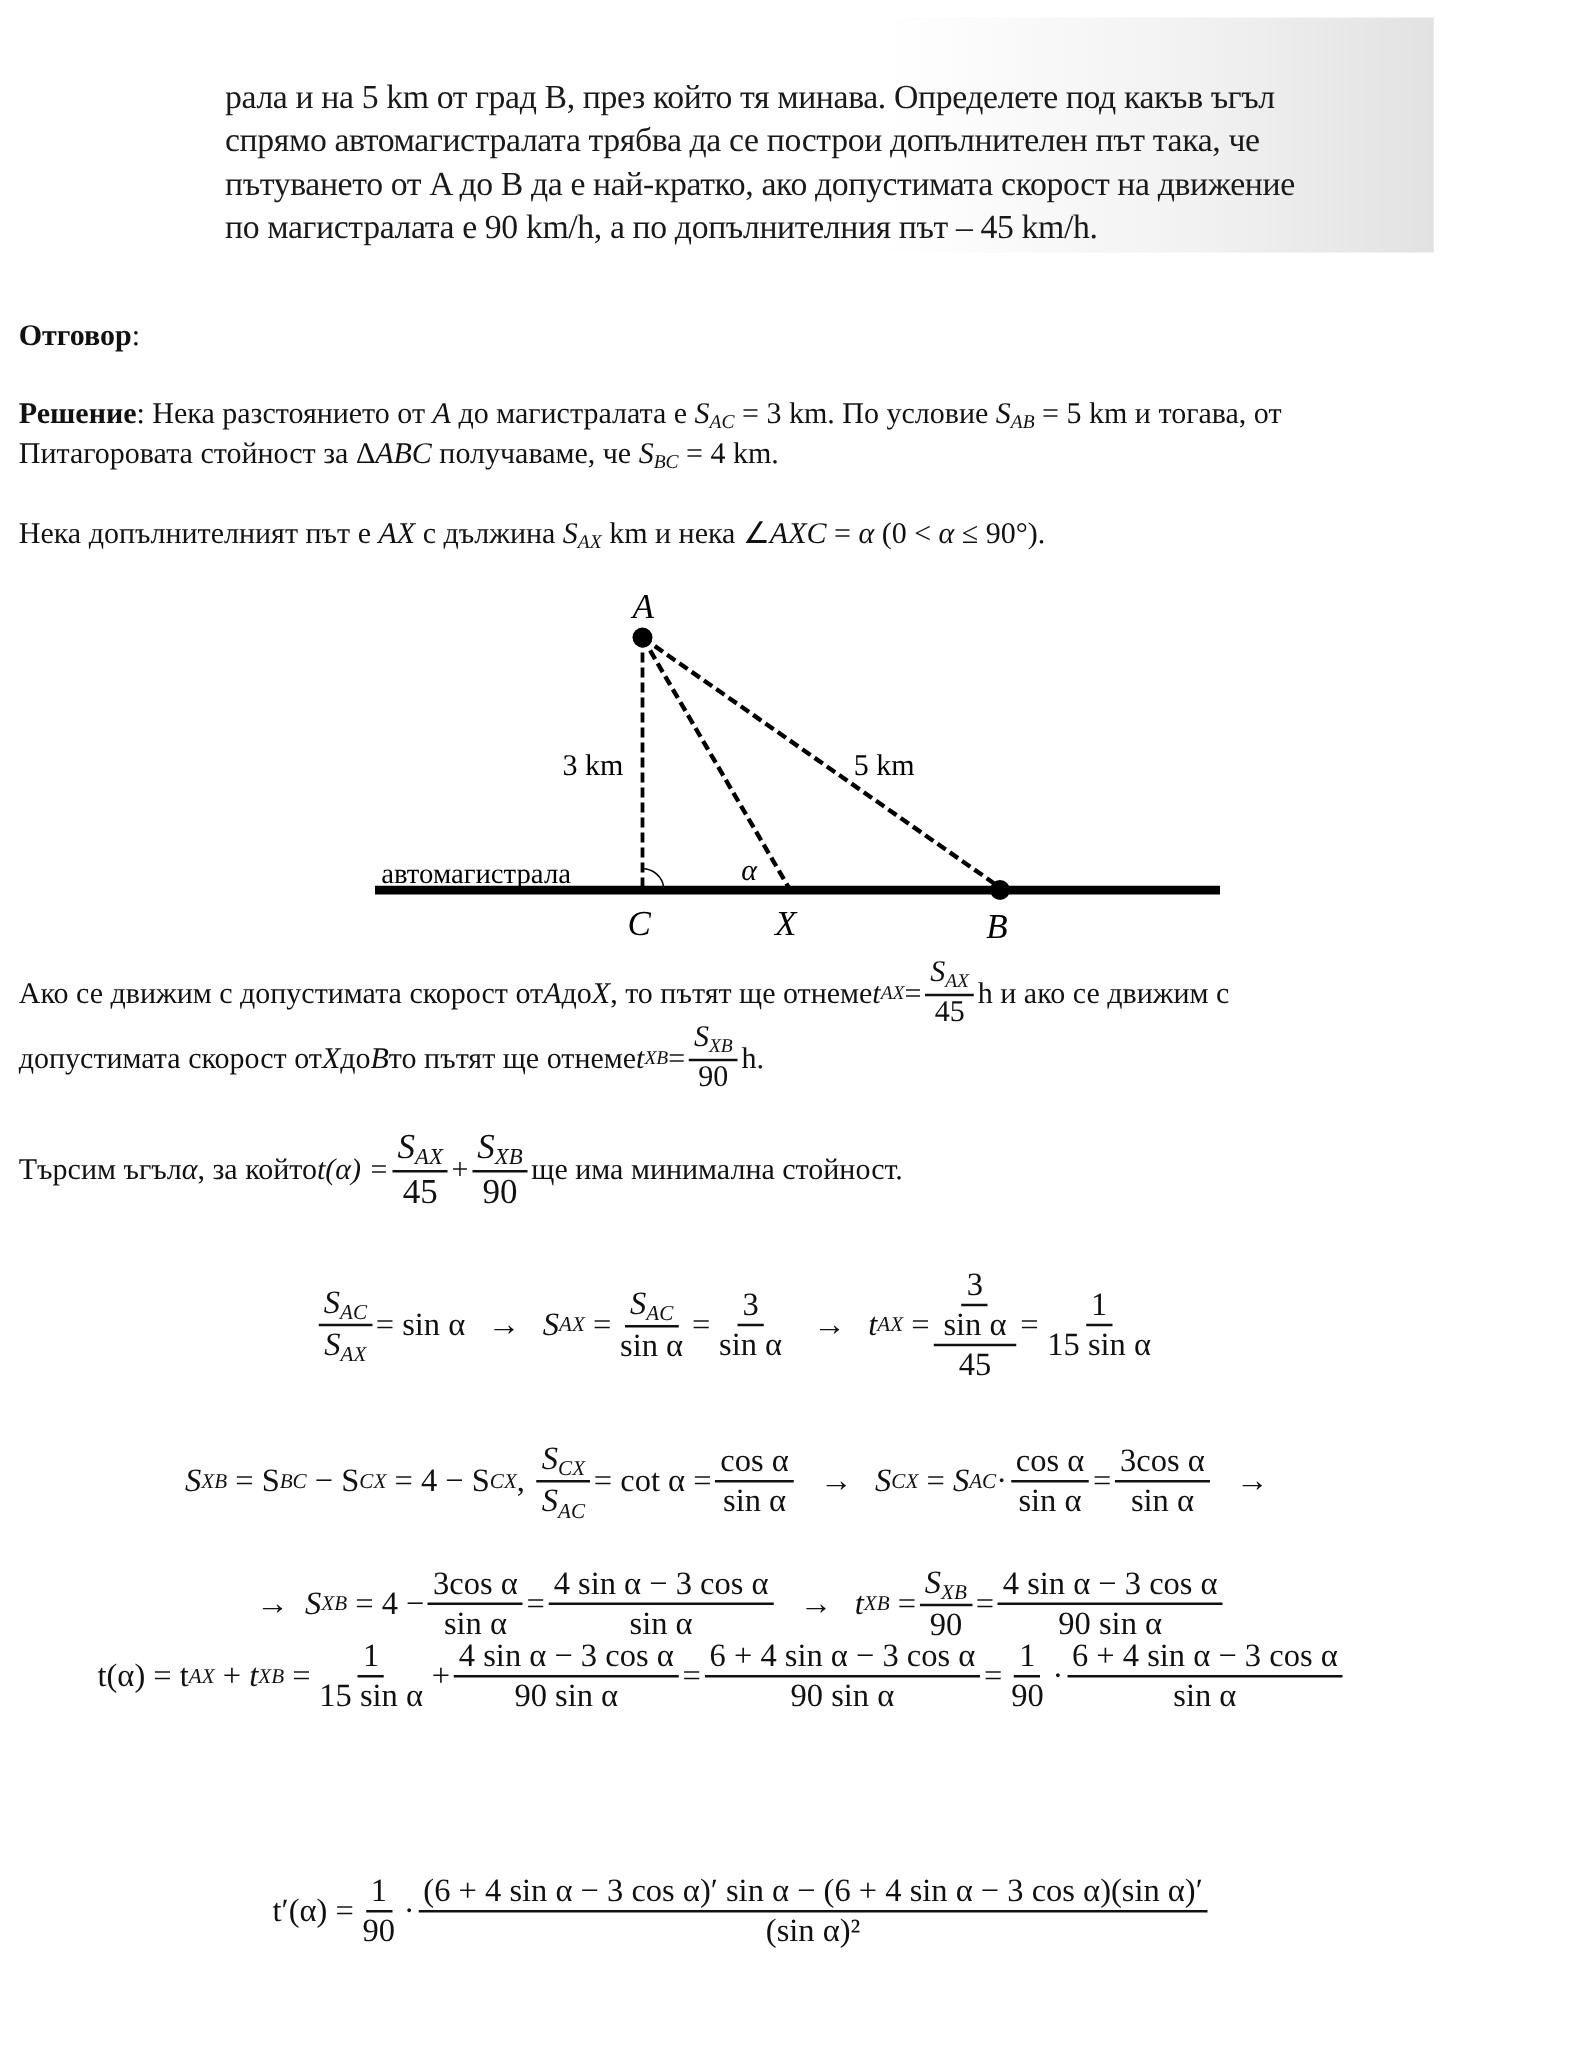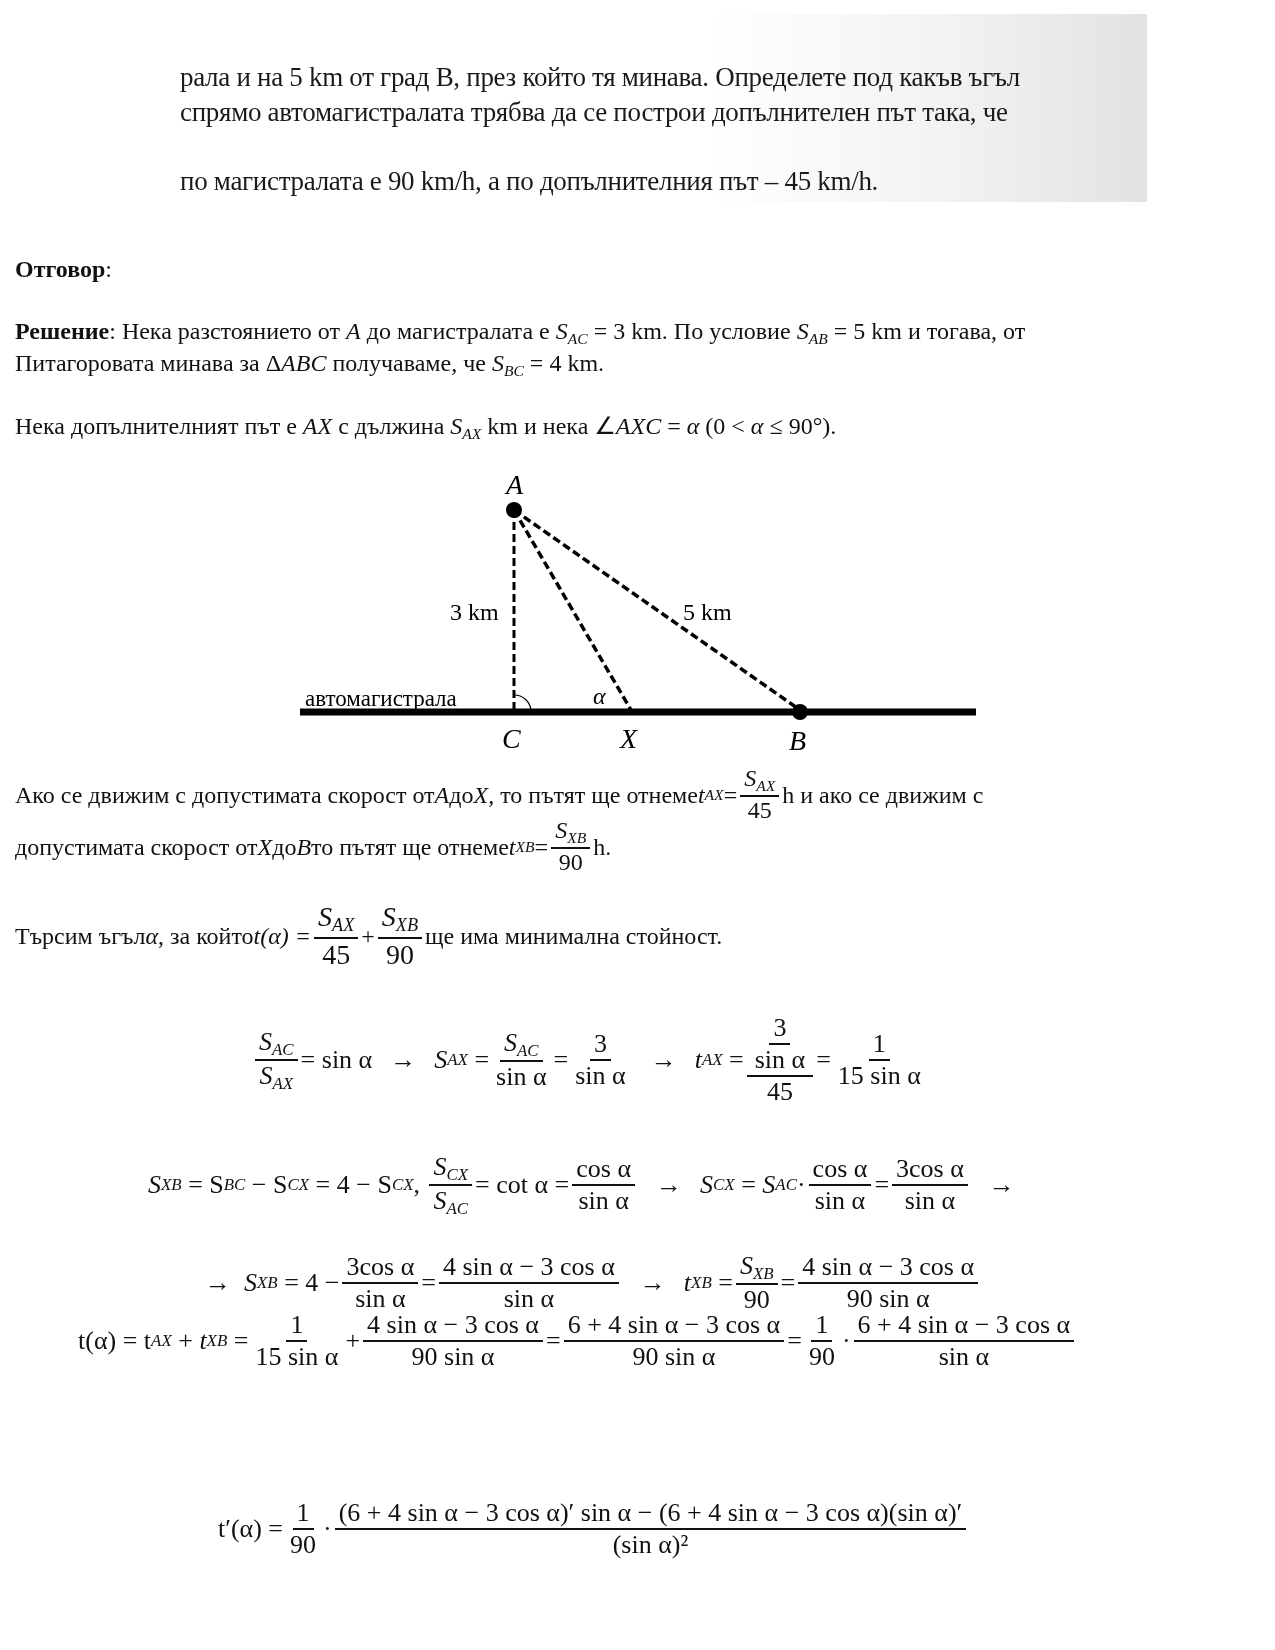--- a/index.html
+++ b/index.html
@@ -22,32 +22,33 @@
   .eq { font-family:"Liberation Serif", serif; font-size:26px; white-space:nowrap; }
   .arrow { margin:0 18px; }
   svg text { font-family:"Liberation Serif", serif; }
 </style>
 </head>
 <body>
 
 <div class="abs scan">
   <div class="scan-line" style="top:48px;">рала и на 5 km от град B, през който тя минава. Определете под какъв ъгъл</div>
   <div class="scan-line" style="top:83px;">спрямо автомагистралата трябва да се построи допълнителен път така, че</div>
+  <div class="scan-line" style="top:118px;">пътуването от A до B да е най-кратко, ако допустимата скорост на движение</div>
   <div class="scan-line" style="top:152px;">по магистралата е 90 km/h, а по допълнителния път – 45 km/h.</div>
 </div>
 
 <div class="abs txt" style="left:15px; top:256px;">
   <span class="bold">Отговор</span><span>:</span>
 </div>
 
 <div class="abs txt" style="left:15px; top:318px;">
   <span class="bold">Решение</span><span>: Нека разстоянието от </span><i>A</i><span> до магистралата е </span><i>S</i><sub>AC</sub><span> = 3 km. По условие </span><i>S</i><sub>AB</sub><span> = 5 km и тогава, от</span>
 </div>
 <div class="abs txt" style="left:15px; top:350px;">
-  <span>Питагоровата минава за Δ</span><i>ABC</i><span> получаваме, че </span><i>S</i><sub>BC</sub><span> = 4 km.</span>
+  <span>Питагоровата стойност за Δ</span><i>ABC</i><span> получаваме, че </span><i>S</i><sub>BC</sub><span> = 4 km.</span>
 </div>
 <div class="abs txt" style="left:15px; top:412px;">
   <span>Нека допълнителният път е </span><i>AX</i><span> с дължина </span><i>S</i><sub>AX</sub><span> km и нека ∠</span><i>AXC</i><span> = </span><i>α</i><span> (0 &lt; </span><i>α</i><span> ≤ 90°).</span>
 </div>
 
 <svg class="abs" style="left:0; top:0;" width="1275" height="760">
   <line x1="300" y1="712" x2="976" y2="712" stroke="#000" stroke-width="7"></line>
   <line x1="514" y1="510" x2="514" y2="710" stroke="#000" stroke-width="3" stroke-dasharray="8,4"></line>
   <line x1="514" y1="510" x2="631" y2="710" stroke="#000" stroke-width="3.5" stroke-dasharray="8,4"></line>
   <line x1="514" y1="510" x2="800" y2="710" stroke="#000" stroke-width="3.5" stroke-dasharray="8,4"></line>

